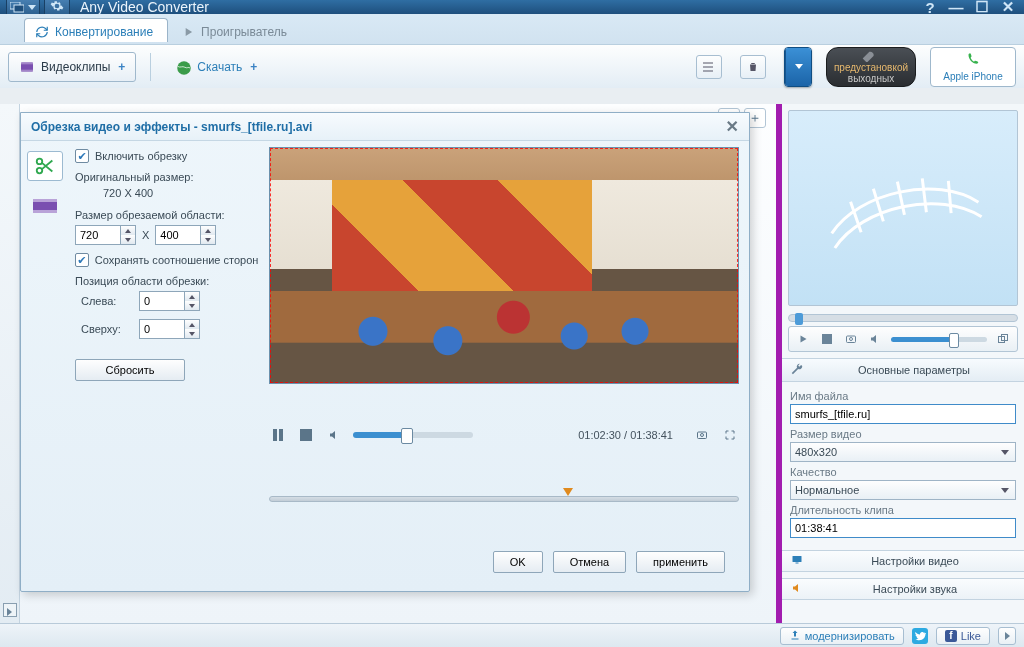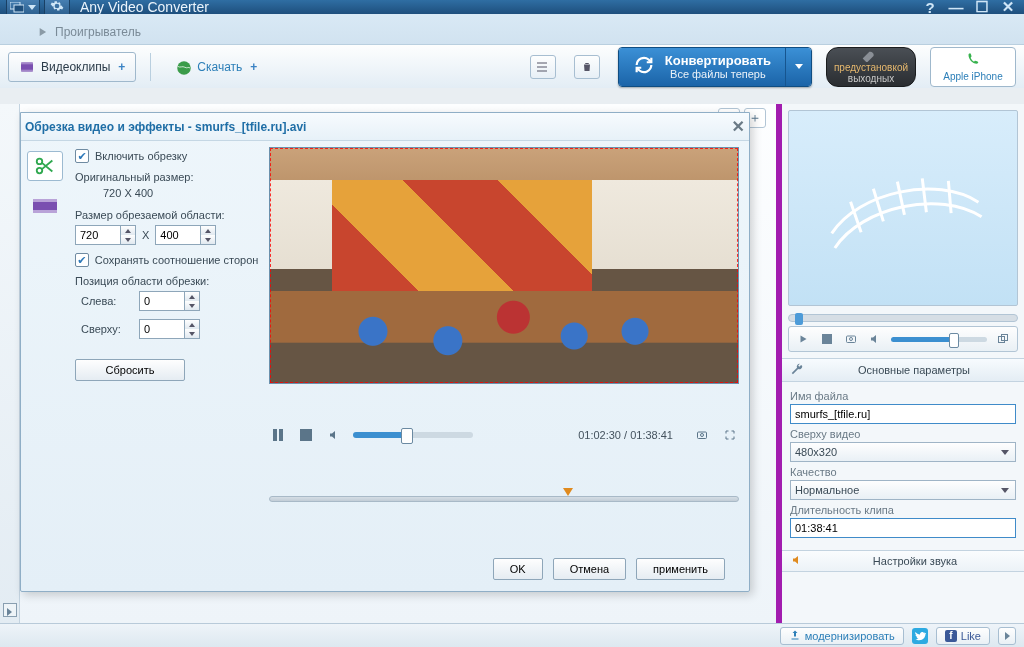--- a/index.html
+++ b/index.html
@@ -132,21 +132,21 @@
 
   
   .modal {
     position:absolute; left:0; top:8px; width:730px; height:480px;
     background: linear-gradient(#eef6fb,#e4eff7);
     border:1px solid #8faec6; border-radius:0 0 2px 2px;
     box-shadow: 3px 3px 10px rgba(0,0,0,.18);
     display:flex; flex-direction:column;
   }
   .modal-title {
-    height: 28px; padding:0 4px;
+    height: 28px; padding:0 10px;
     display:flex;align-items:center;
     font-size:12px; color:#1f6ea6; font-weight:bold;
     background:linear-gradient(#f7fbfe,#e7f1f8);
     border-bottom:1px solid #c5d7e4;
     gap:13px;
   }
   .modal-title .close{margin-left:auto;cursor:pointer;color:#6a7a86;font-size:16px;}
   .modal-body{flex:1;display:flex;}
   .modal-sidebar{width:48px;padding:10px 6px;display:flex;flex-direction:column;gap:10px;}
   .ms-ico{width:36px;height:30px;border:1px solid transparent;border-radius:3px;display:flex;align-items:center;justify-content:center;cursor:pointer;}
@@ -182,21 +182,21 @@
   }
   .scene::after{content:"";position:absolute;inset:0;border:1px dashed rgba(255,0,0,.8);}
   .vid-controls{height:32px;display:flex;align-items:center;gap:10px;font-size:11px;color:#44525e;}
   .vc-btn{width:18px;height:18px;display:flex;align-items:center;justify-content:center;cursor:pointer;color:#5b7589;}
   .vc-slider{flex:0 0 120px;height:6px;border-radius:3px;background:linear-gradient(90deg,#3b8fd0 0 40%,#cdd9e2 40%);position:relative;}
   .vc-slider::after{content:"";position:absolute;left:40%;top:-4px;width:10px;height:14px;background:#fefefe;border:1px solid #6b8aa2;border-radius:2px;}
   .trim{height:22px;position:relative;margin:2px 0 6px 0;}
   .trim-track{position:absolute;left:0;right:0;top:8px;height:6px;background:linear-gradient(#d4dde5,#c2cdd7);border:1px solid #a8b9c7;border-radius:3px;}
   .trim-mark{position:absolute;top:0;width:12px;height:22px;}
   .trim-mark::before{content:"";position:absolute;left:3px;top:0;width:0;height:0;border-left:5px solid transparent;border-right:5px solid transparent;border-top:8px solid #e08a1e;}
-  .modal-footer{height:36px;display:flex;justify-content:flex-end;align-items:center;gap:10px;padding:0 14px;}
+  .modal-footer{height:36px;display:flex;justify-content:flex-end;gap:10px;padding:0 14px;}
   .mbtn{height:22px;padding:0 16px;border:1px solid #8ea6b9;border-radius:2px;background:linear-gradient(#fefefe,#e5ecf2);font-size:11px;cursor:pointer;}
 
   
   .preview{margin:6px;border:1px solid #b2c5d5;background:linear-gradient(#d8edfb,#c2e1f5);height:196px;border-radius:2px;display:flex;align-items:center;justify-content:center;}
   .filmstrip{transform:rotate(-12deg);}
   .pv-slider{margin:2px 6px 4px 6px;height:8px;background:#d6dee5;border:1px solid #b2c5d5;border-radius:4px;position:relative;}
   .pv-slider::after{content:"";position:absolute;left:6px;top:-2px;width:8px;height:12px;background:#4d9bd8;border-radius:2px;}
   .pv-ctrl{margin:0 6px 6px 6px;height:26px;border:1px solid #b2c5d5;border-radius:3px;background:linear-gradient(#fefefe,#e9f0f5);display:flex;align-items:center;gap:8px;padding:0 6px;}
   .pv-ctrl .pvb{width:16px;height:16px;color:#6a8499;cursor:pointer;display:flex;align-items:center;justify-content:center;}
   .pv-vol{flex:1;height:5px;border-radius:3px;background:linear-gradient(90deg,#3b8fd0 0 60%,#cdd9e2 60%);position:relative;}
@@ -249,20 +249,29 @@
   <div class="tb-right">
     <div class="win-btn">?</div>
     <div class="win-btn">—</div>
     <div class="win-btn">☐</div>
     <div class="win-btn">✕</div>
   </div>
 </div>
 
 <div class="ribbon">
   <div class="tabs">
+    <div class="tab active">
+      <span class="tab-ico">
+        <svg width="14" height="14" viewBox="0 0 24 24" fill="none" stroke="#2c7fb8" stroke-width="2">
+            <path d="M3 12a9 9 0 0115-6l3 3M21 12a9 9 0 01-15 6l-3-3"></path>
+            <path d="M21 3v6h-6M3 21v-6h6"></path>
+          </svg>
+      </span>
+      <span>Конвертирование</span>
+    </div>
     <div class="tab">
       <span class="tab-ico">
         <svg width="14" height="14" viewBox="0 0 24 24" fill="#8a9aa6">
             <path d="M8 5v14l11-7z"></path>
           </svg>
       </span>
       <span>Проигрыватель</span>
     </div>
   </div>
 
@@ -299,32 +308,20 @@
           <line x1="0" y1="9" x2="10" y2="9" stroke="#556"></line>
         </svg>
     </div>
     <div class="mini-btn">
       <svg width="12" height="12" viewBox="0 0 24 24" fill="#556">
           <path d="M6 7h12l-1 13H7L6 7zm3-3h6l1 2H8l1-2z"></path>
         </svg>
     </div>
 
     <div class="convert-btn">
-      <div class="convert-main">
-        <span>
-          <svg width="22" height="22" viewBox="0 0 24 24" fill="none" stroke="#fff" stroke-width="2.4">
-              <path d="M4 12a8 8 0 0113-6l3 3M20 12a8 8 0 01-13 6l-3-3"></path>
-              <path d="M20 4v5h-5M4 20v-5h5"></path>
-            </svg>
-        </span>
-        <div>
-          <div class="cv-title">Конвертировать</div>
-          <div class="cv-sub">Все файлы теперь</div>
-        </div>
-      </div>
       <div class="convert-split">
         <span class="chev-down" style="border-top-color:#fff;"></span>
       </div>
     </div>
 
     <div class="preset-btn">
       <svg width="20" height="12" viewBox="0 0 24 14">
           <path d="M2 10l8-8a4 4 0 015 5l-8 8z" fill="#8a8f96"></path>
         </svg>
       <div class="pl1">предустановкой</div>
@@ -535,32 +532,39 @@
 
     <div class="params-head">
       <span><svg width="14" height="14" viewBox="0 0 24 24" fill="#6a8499">
             <path d="M21 7a5 5 0 01-7 5L5 21l-2-2 9-9a5 5 0 015-7l-3 3 2 2 3-3z"></path>
           </svg></span>
       <span style="flex:1;text-align:center;">Основные параметры</span>
     </div>
     <div class="params">
       <div class="p-label">Имя файла</div>
       <input class="p-input" value="smurfs_[tfile.ru]" style="">
-      <div class="p-label">Сверху видео</div>
+      <div class="p-label">Размер видео</div>
       <div class="p-select">
           <span>480x320</span>
         </div>
       <div class="p-label">Качество</div>
       <div class="p-select">
           <span>Нормальное</span>
         </div>
       <div class="p-label">Длительность клипа</div>
       <input class="p-input" value="01:38:41" style="">
     </div>
     <div class="p-section">
+      <span class="pi"><svg width="14" height="12" viewBox="0 0 24 24" fill="#2c7fb8">
+            <rect x="3" y="4" width="18" height="12" rx="1"></rect>
+            <rect x="9" y="17" width="6" height="2"></rect>
+          </svg></span>
+      <span style="flex:1;text-align:center;">Настройки видео</span>
+    </div>
+    <div class="p-section">
       <span class="pi"><svg width="14" height="12" viewBox="0 0 24 24" fill="#e08a1e">
             <path d="M4 9v6h4l6 5V4l-6 5H4z"></path>
           </svg></span>
       <span style="flex:1;text-align:center;">Настройки звука</span>
     </div>
   </div>
 </div>
 
 <div class="statusbar">
   <div class="sb-btn">

